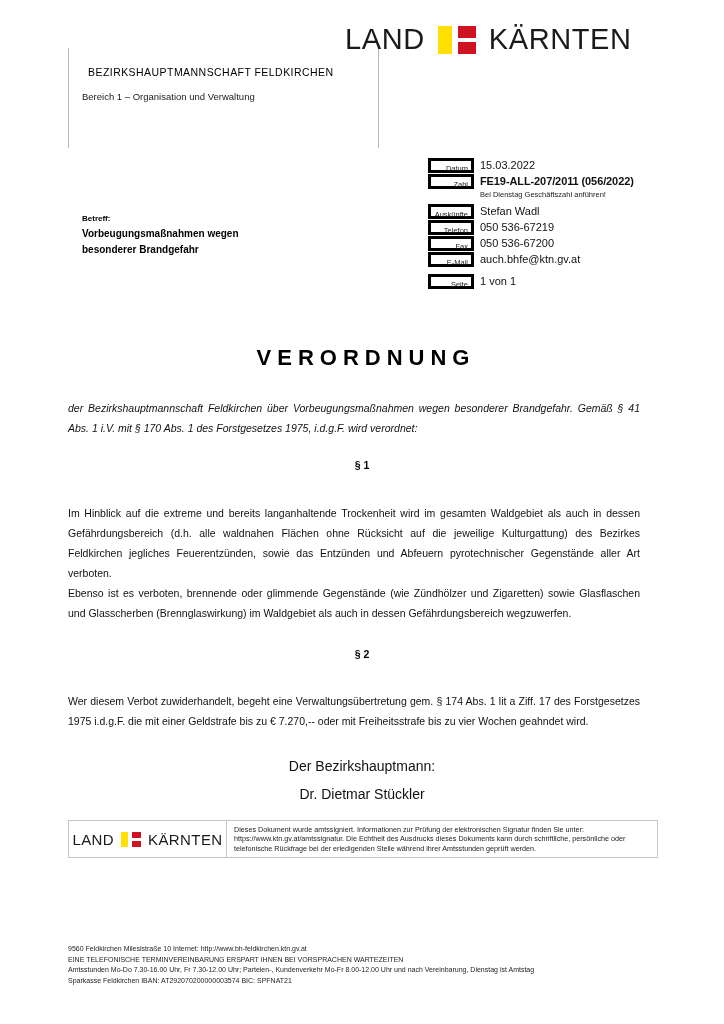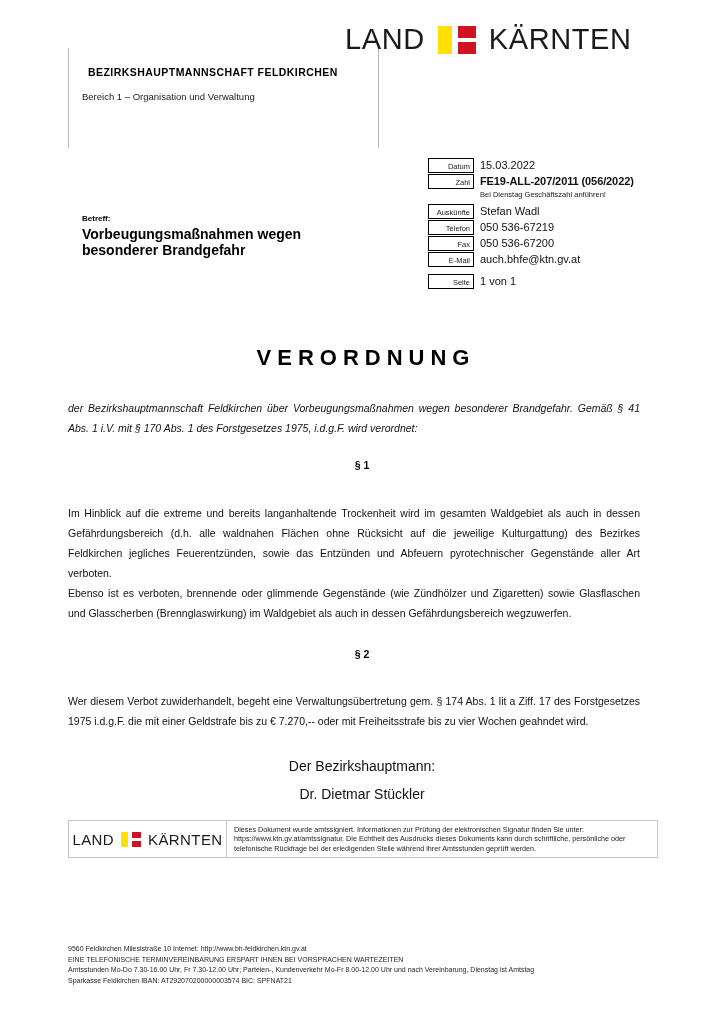--- a/index.html
+++ b/index.html
@@ -47,21 +47,21 @@
     background: #b9b9b9;
   }
   .office-block {
     position: absolute;
     left: 14px;
     top: 18px;
     width: 290px;
   }
   .office-name {
     font-size: 10.5px;
-    font-weight: bold;
+    font-weight: normal;
     letter-spacing: 0.45px;
     color: #000;
     white-space: nowrap;
     padding-left: 6px;
   }
   .office-dept {
     font-size: 9.5px;
     margin-top: 13px;
     color: #1a1a1a;
   }
@@ -113,21 +113,21 @@
     top: 158px;
     width: 250px;
   }
   .meta-row {
     display: flex;
     align-items: flex-start;
     margin-bottom: 1px;
   }
   .meta-label {
     width: 46px;
-    border: 1px solid #000000;
+    border: 3px solid #000000;
     box-sizing: border-box;
     font-size: 7.5px;
     text-align: right;
     padding: 2px 3px 2px 2px;
     color: #222;
     line-height: 11px;
     height: 15px;
   }
   .meta-value {
     padding-left: 6px;
@@ -156,21 +156,21 @@
     left: 82px;
     top: 214px;
     width: 300px;
   }
   .betreff-label {
     font-size: 8px;
     font-weight: bold;
     color: #000;
   }
   .betreff-text {
-    font-size: 14px;
+    font-size: 10px;
     font-weight: bold;
     line-height: 16px;
     margin-top: 3px;
     color: #000;
   }
 
   
   .doc-title {
     position: absolute;
     left: 4px;

